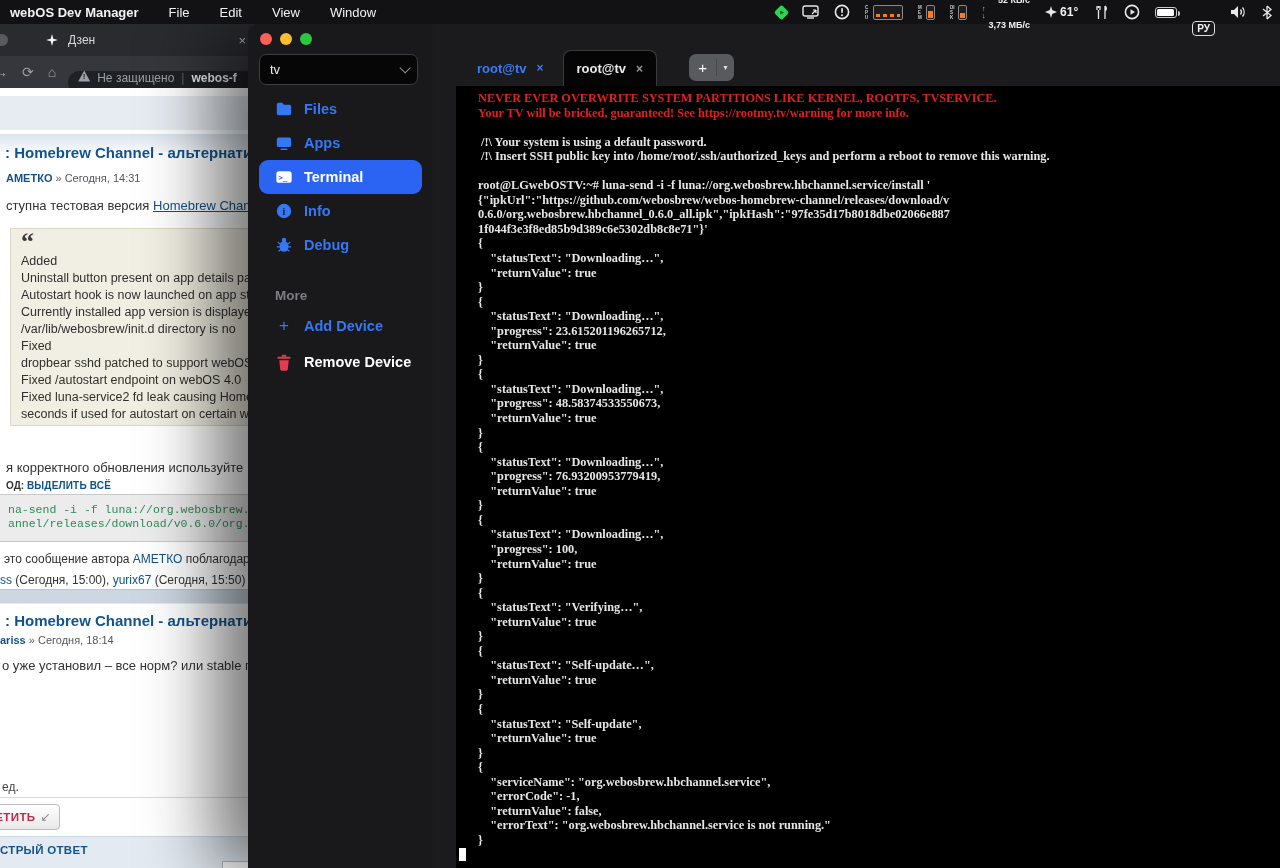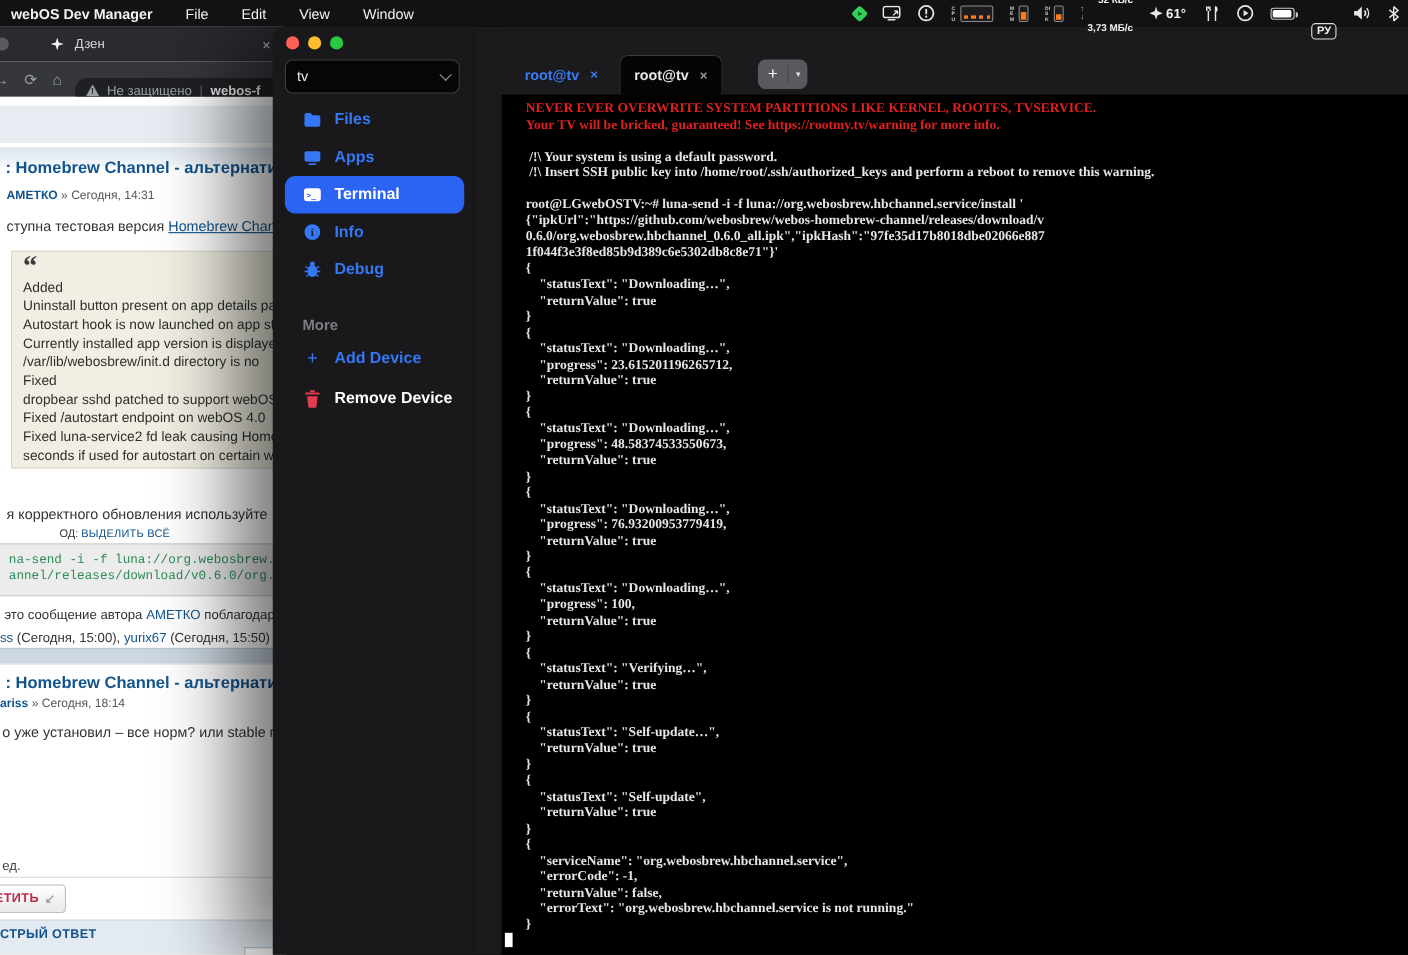--- a/index.html
+++ b/index.html
@@ -31,39 +31,39 @@
   .browser { position:absolute; top:24px; left:0; width:260px; bottom:0; background:#fff; }
   .btabs { height:32px; background:#2a2b2f; display:flex; align-items:center; color:#d5d7da; font-size:12px; position:relative; }
   .traffic-ghost { width:12px; height:12px; border-radius:50%; background:#5a5b5f; margin-left:-4px; }
   .bfav { width:12px; height:12px; background:#f5f5f5; margin-left:38px; clip-path:polygon(50% 0,61% 39%,100% 50%,61% 61%,50% 100%,39% 61%,0 50%,39% 39%); }
   .btab-title { margin-left:10px; }
   .btab-close { margin-left:auto; margin-right:14px; color:#b9bbbe; font-size:13px; }
   .btab-sep { position:absolute; right:0; top:7px; width:1px; height:18px; background:#4a4b4f; }
   .btoolbar { height:32px; background:#36373c; display:flex; align-items:center; color:#9aa0a6; }
   .nav-frag { font-size:14px; margin-left:-6px; }
   .nav-ic { font-size:14px; margin-left:14px; }
-  .addrpill { margin-left:12px; height:23px; flex:1; background:#1f2023; border-radius:12px 0 0 12px; display:flex; align-items:center; padding-left:10px; font-size:12px; color:#9aa0a6; white-space:nowrap;margin-top:20px; }
+  .addrpill { margin-left:12px; height:23px; flex:1; background:#1f2023; border-radius:12px 0 0 12px; display:flex; padding-left:10px; font-size:12px; color:#9aa0a6; white-space:nowrap;margin-top:20px; }
   .warn-tri { position:relative; width:12px; height:11px; background:#9aa0a6; clip-path:polygon(50% 0,100% 100%,0 100%); margin-right:7px; }
   .warn-tri::after { content:"!"; position:absolute; left:4.5px; top:1px; font-size:8px; color:#1f2023; font-weight:700; }
   .addr-sep { color:#5f6368; margin:0 7px; }
   .addr-url { color:#e8eaed; font-weight:700; }
   .bcontent { position:relative; height:calc(100% - 64px); background:#fff; overflow:hidden; color:#333; }
 
   
   .band-top { position:absolute; top:8px; left:0; right:0; height:36px; background:#e7ecf2; border-bottom:2px solid #fff; }
   .posthead1 { position:absolute; top:46px; left:0; right:0; height:18px; background:linear-gradient(#dce5ee,#f6f9fc); }
   .ptitle { position:absolute; left:5px; white-space:nowrap; font-size:15px; font-weight:700; color:#12538d; }
   .pby { position:absolute; left:6px; white-space:nowrap; font-size:11px; color:#53565b; }
   .pby .u { font-weight:700; color:#12538d; }
   .ptext { position:absolute; left:6px; white-space:nowrap; font-size:13px; color:#333; }
   .ptext a, .lnk { color:#105289; text-decoration:underline; cursor:pointer; }
   .quote { position:absolute; top:140px; left:10px; width:300px; height:198px; background:#f1efe3; border:1px solid #d9d7c5; padding:2px 10px; overflow:hidden; }
   .qmark { font-family:"Liberation Serif",serif; font-size:26px; font-weight:700; color:#3a3a3a; line-height:22px; }
   .qline { font-size:12.5px; line-height:17px; color:#2f2f2f; white-space:nowrap; }
-  .codehead { position:absolute; left:6px; font-size:10px; font-weight:400; color:#333; white-space:nowrap;margin-left:48px; }
+  .codehead { position:absolute; left:6px; font-size:10px; font-weight:700; color:#333; white-space:nowrap; }
   .codehead .sel { color:#105289; text-decoration:none; letter-spacing:.2px; }
   .codebox { position:absolute; top:406px; left:0; right:0; height:48px; background:#ececec; border-top:1px solid #c9c9c9; border-bottom:1px solid #c9c9c9; padding:8px 0 0 8px; }
   .codeline { font-family:"Liberation Mono","DejaVu Sans Mono",monospace; font-size:11.5px; line-height:14px; color:#2e8b57; white-space:nowrap; }
   .thanks { position:absolute; left:4px; font-size:12px; color:#333; white-space:nowrap; }
   .band-mid { position:absolute; top:501px; left:0; right:0; height:15px; background:#ccd7e1; border-top:1px solid #b9c7d3; border-bottom:1px solid #e4eaf0; }
   .prevtxt { position:absolute; left:2px; font-size:12px; color:#444; }
   .hr1 { position:absolute; top:709px; left:0; right:0; border-top:1px solid #d4dce4; }
   .replybtn { position:absolute; top:716px; left:-28px; width:88px; height:26px; background:linear-gradient(#ffffff,#e9e9e9); border:1px solid #bcbcbc; border-radius:4px; display:flex; align-items:center; justify-content:flex-end; padding-right:8px; gap:5px; font-size:11.5px; font-weight:700; color:#bc2a4d; letter-spacing:.4px; cursor:pointer; }
   .replybtn .arr { color:#8b8b8b; font-size:12px; font-weight:400; }
   .band-bot { position:absolute; top:748px; left:0; right:0; height:32px; background:#e3eaf1; border-top:1px solid #cdd8e2; }

